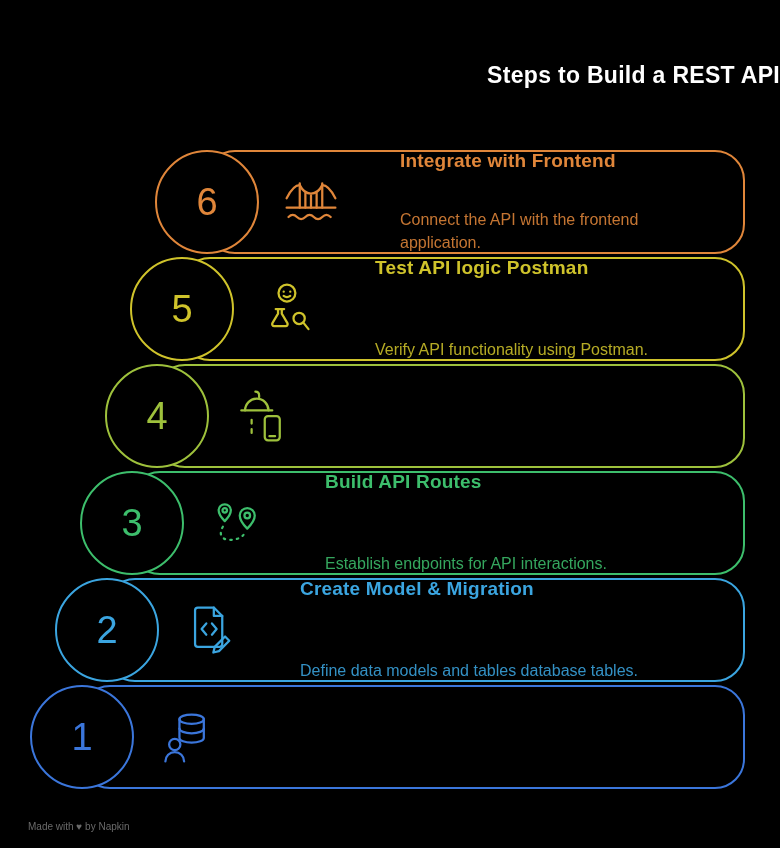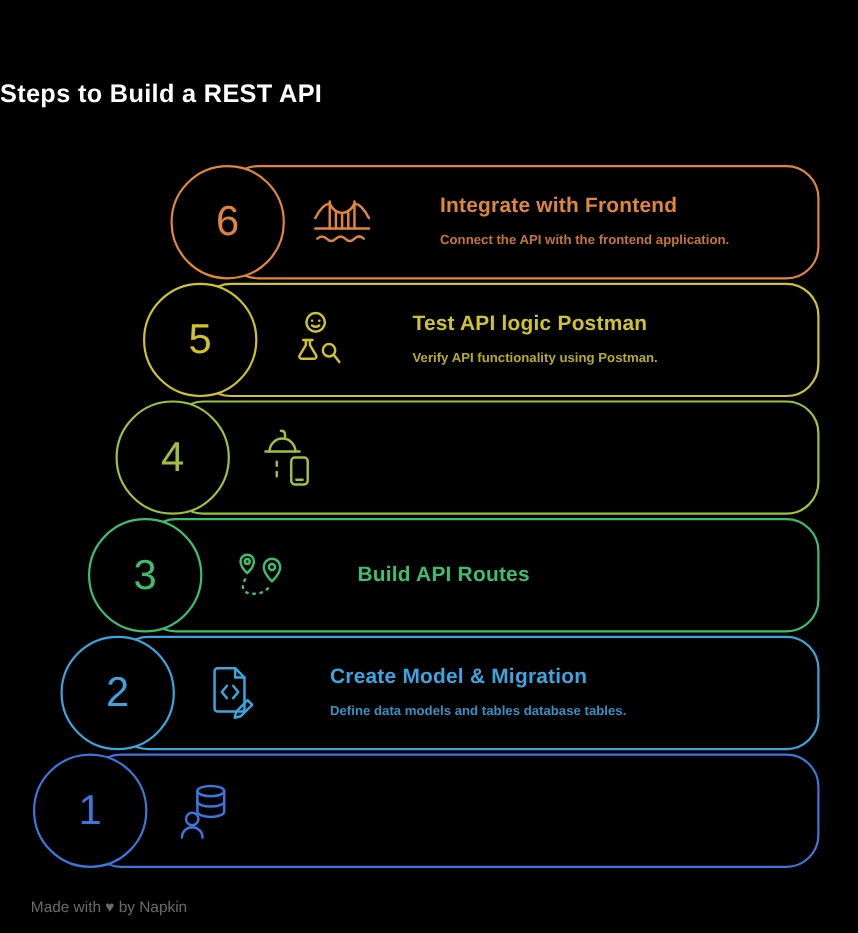--- a/index.html
+++ b/index.html
@@ -1,21 +1,21 @@
 <!DOCTYPE html>
 <html><head>
 <meta charset="utf-8">
 <style>
   html, body { margin: 0; padding: 0; background: #000; }
   body { width: 780px; height: 848px; font-family: "Liberation Sans", sans-serif; }
   .canvas { position: relative; width: 780px; height: 848px; background: #000; overflow: hidden; }
 
   .page-title {
-    position: absolute; top: 72px; left: 0; width: 100%;
-    text-align: left; color: #ffffff; font-size: 23px; font-weight: 700;
+    position: absolute; top: 62px; left: 0; width: 100%;
+    text-align: right; color: #ffffff; font-size: 23px; font-weight: 700;
     letter-spacing: 0.3px;
   }
 
   .step { position: absolute; height: 104px; }
   .steps .step:nth-of-type(1) { top: 150px; left: 155px; width: 590px; }
   .steps .step:nth-of-type(2) { top: 257px; left: 130px; width: 615px; }
   .steps .step:nth-of-type(3) { top: 364px; left: 105px; width: 640px; }
   .steps .step:nth-of-type(4) { top: 471px; left: 80px;  width: 665px; }
   .steps .step:nth-of-type(5) { top: 578px; left: 55px;  width: 690px; }
   .steps .step:nth-of-type(6) { top: 685px; left: 30px;  width: 715px; }
@@ -32,29 +32,29 @@
   .num { font-size: 38px; color: var(--c); }
 
   .icon {
     position: absolute; left: 126px; top: 22px; width: 60px; height: 60px;
     color: var(--c);
   }
   .icon svg { width: 100%; height: 100%; display: block; }
 
   .text {
     position: absolute; left: 245px; right: 28px; top: 0; bottom: 0;
-    display: flex; flex-direction: column; justify-content: center; gap: 11px;
+    display: flex; flex-direction: column; justify-content: space-between; gap: 11px;
   }
   .step-title { font-size: 19px; font-weight: 700; color: var(--c); letter-spacing: 0.2px; }
-  .step-desc  { font-size: 12px; color: var(--c); opacity: 0.88; line-height: 1.4; font-weight: bold; }
+  .step-desc  { font-size: 16px; color: var(--c); opacity: 0.88; line-height: 1.4; }
   .steps .step:nth-of-type(1) .step-desc { max-width: 278px; }
 
   .footer {
     position: absolute; left: 28px; bottom: 16px;
-    font-size: 14px; color: #6a6a6a;
+    font-size: 10px; color: #6a6a6a;
   }
 </style>
 </head>
 <body>
 
 <div class="canvas">
 
   <div class="page-title">Steps to Build a REST API</div>
 
   <div class="steps">
@@ -128,20 +128,21 @@
         <svg viewBox="0 0 64 64" fill="none" stroke="currentColor" stroke-width="2.4" stroke-linecap="round" stroke-linejoin="round">
           <path d="M20 12 a6.5 6.5 0 0 1 6.5 6.5 C26.5 23.5 20 30 20 30 s-6.5 -6.5 -6.5 -11.5 A6.5 6.5 0 0 1 20 12 z"></path>
           <circle cx="20" cy="18.5" r="2.4"></circle>
           <path d="M44 16 a8 8 0 0 1 8 8 c0 6 -8 14 -8 14 s-8 -8 -8 -14 a8 8 0 0 1 8 -8 z"></path>
           <circle cx="44" cy="24" r="3"></circle>
           <path d="M18 36 c-5 8 -1 14 7 14 c9 0 15 -3 17 -9" stroke-dasharray="1.5 5.5"></path>
         </svg>
       </div>
       <div class="text">
         <div class="step-title">Build API Routes</div>
+        <div class="step-desc">Establish endpoints for API interactions.</div>
       </div>
     </div>
 
     <div class="step" style="--c: #3BA5E0;">
       <div class="box"></div>
       <div class="circle">
         <span class="num">2</span>
       </div>
       <div class="icon">
         <svg viewBox="0 0 64 64" fill="none" stroke="currentColor" stroke-width="2.4" stroke-linecap="round" stroke-linejoin="round">

